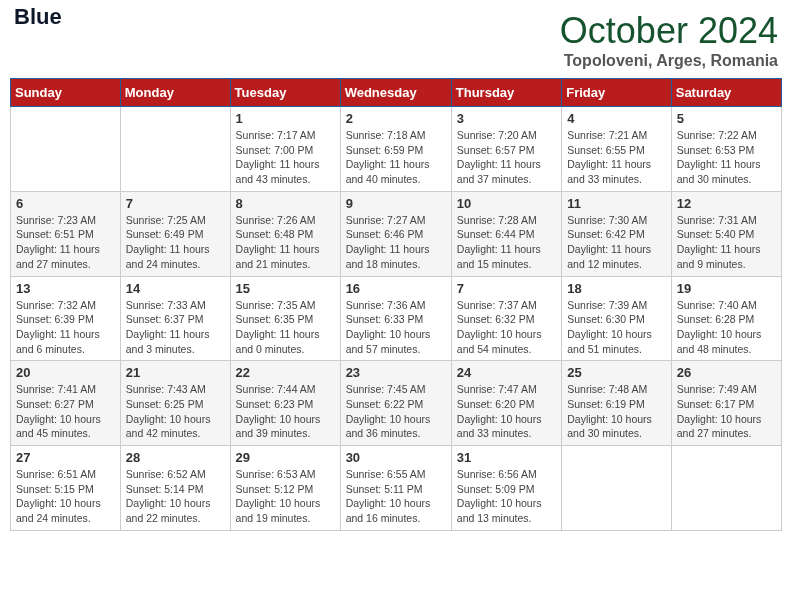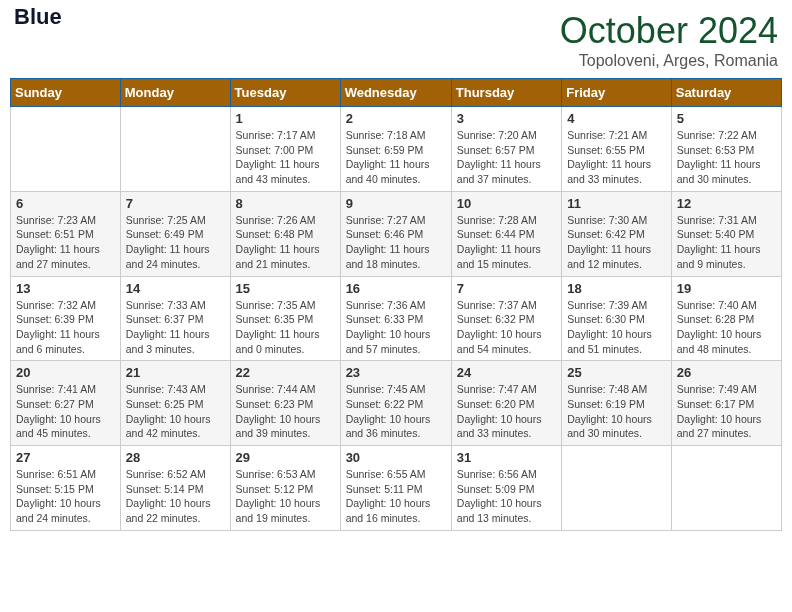--- a/index.html
+++ b/index.html
@@ -25,30 +25,30 @@
     .title-block {
       text-align: right;
     }
     .title-block h1 {
       font-size: 36px;
       font-weight: normal;
       color: #14532d;
     }
     .title-block h2 {
       font-size: 16px;
-      font-weight: normal;
+      font-weight: bold;
       color: #555;
     }
     .calendar {
       width: 100%;
       border-collapse: collapse;
       font-size: 11px;
     }
     .calendar thead tr th {
-      background: #a16207;
+      background: #b91c1c;
       color: #fff;
       padding: 6px 4px;
       text-align: left;
       font-size: 13px;
       font-weight: bold;
       border: 1px solid #1a5fa0;
     }
     .calendar tbody tr td {
       border: 1px solid #ccc;
       vertical-align: top;

